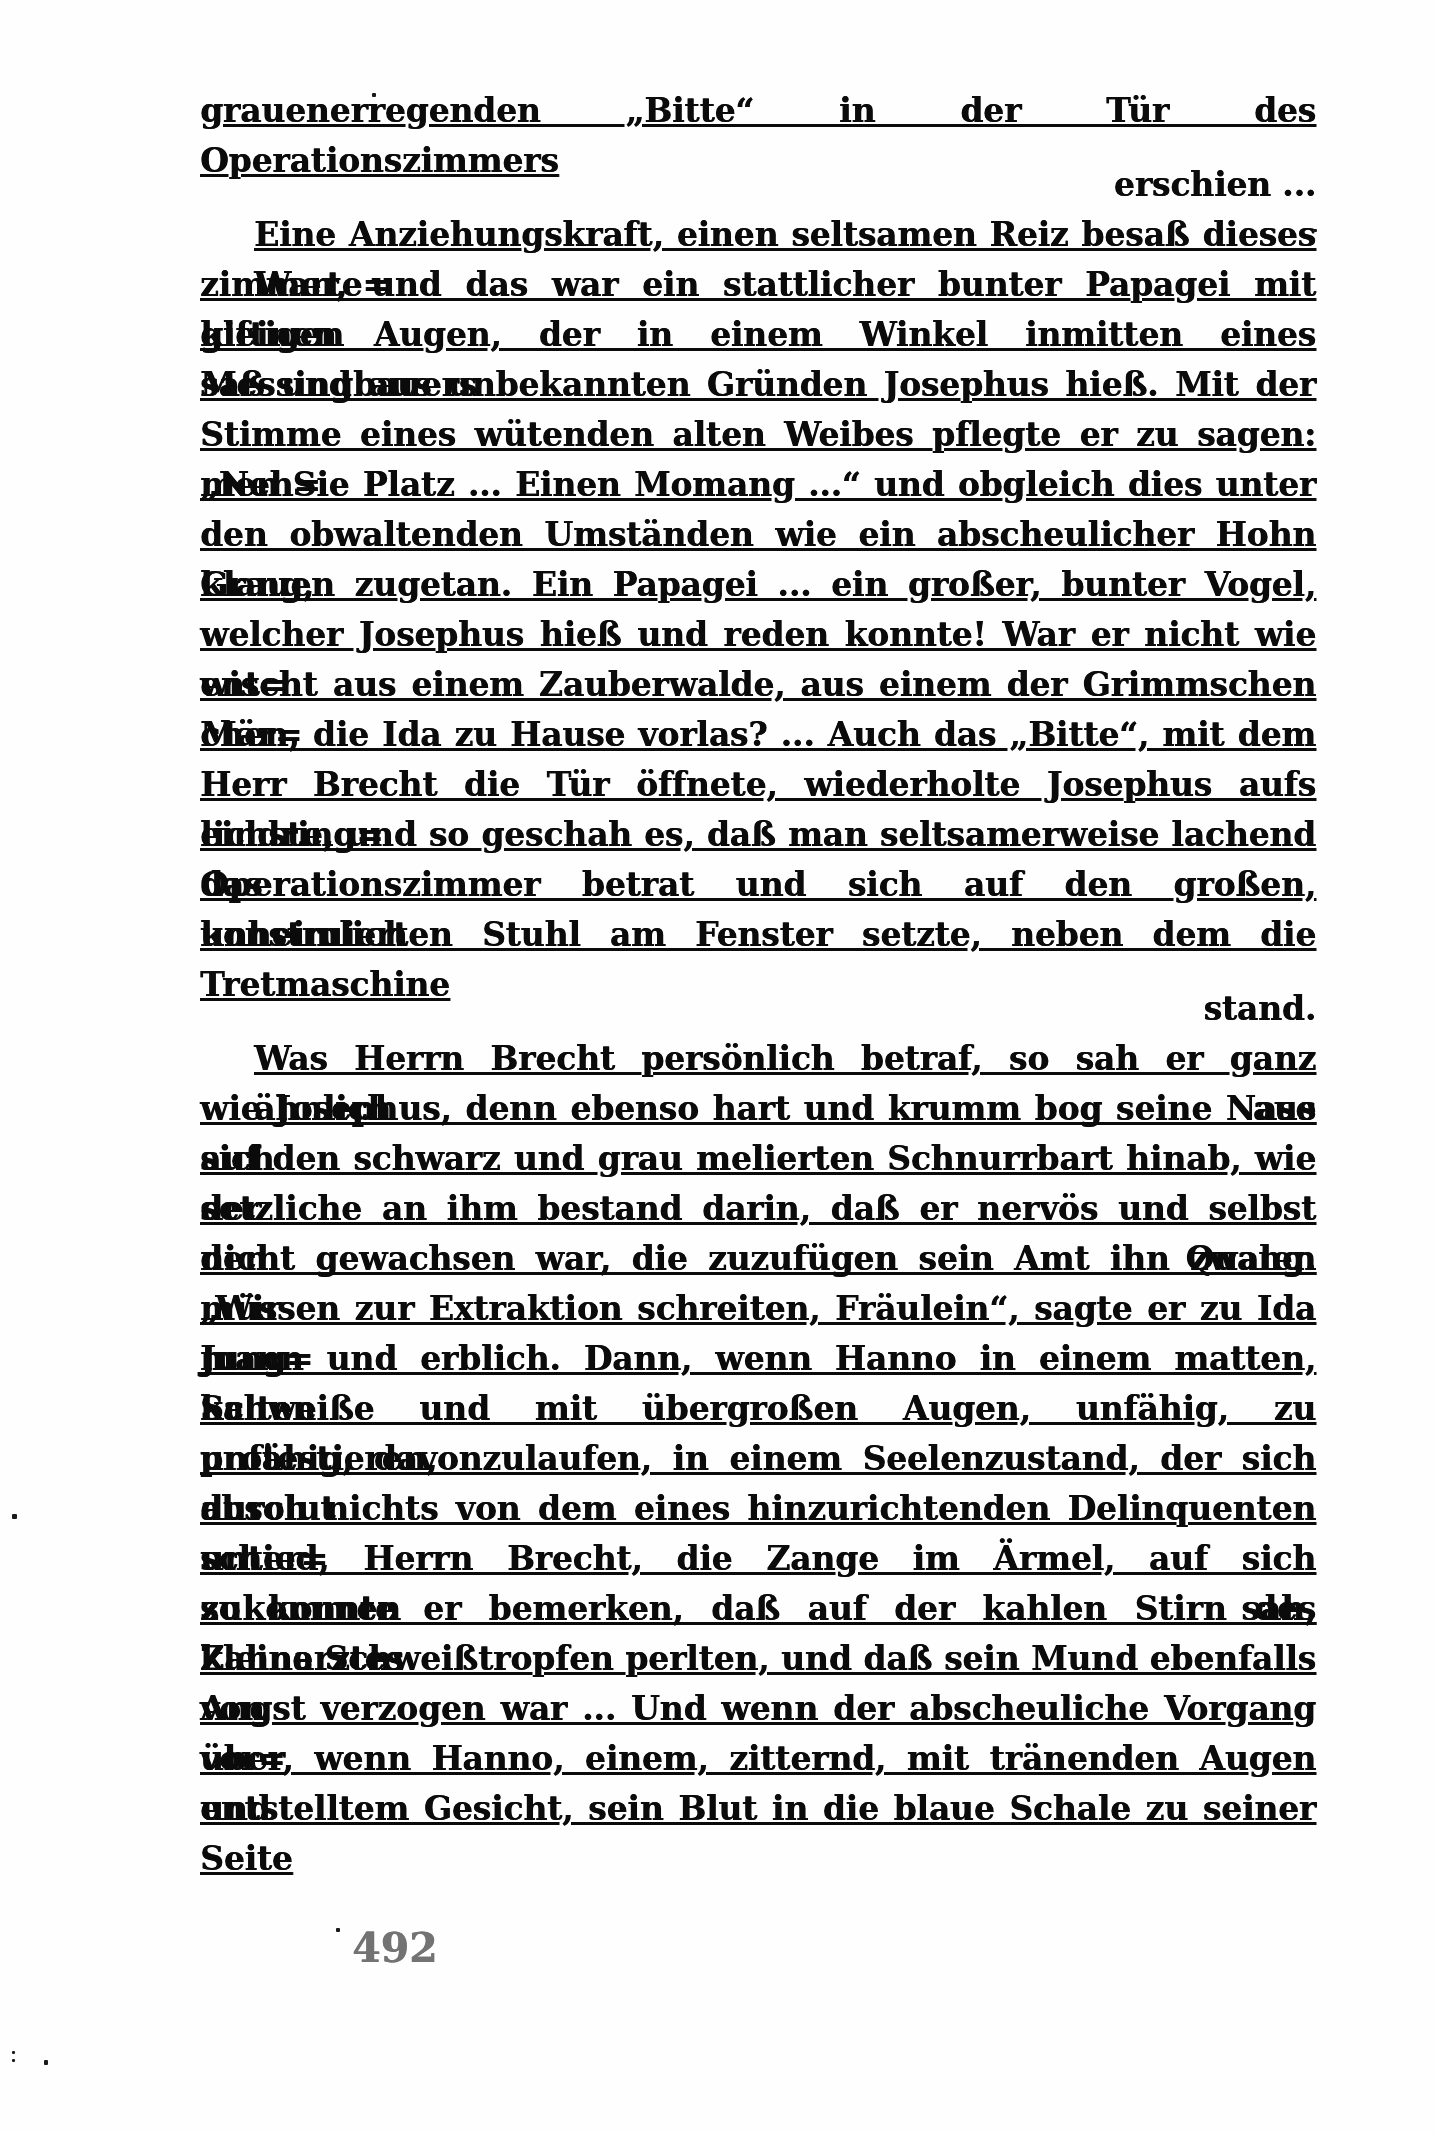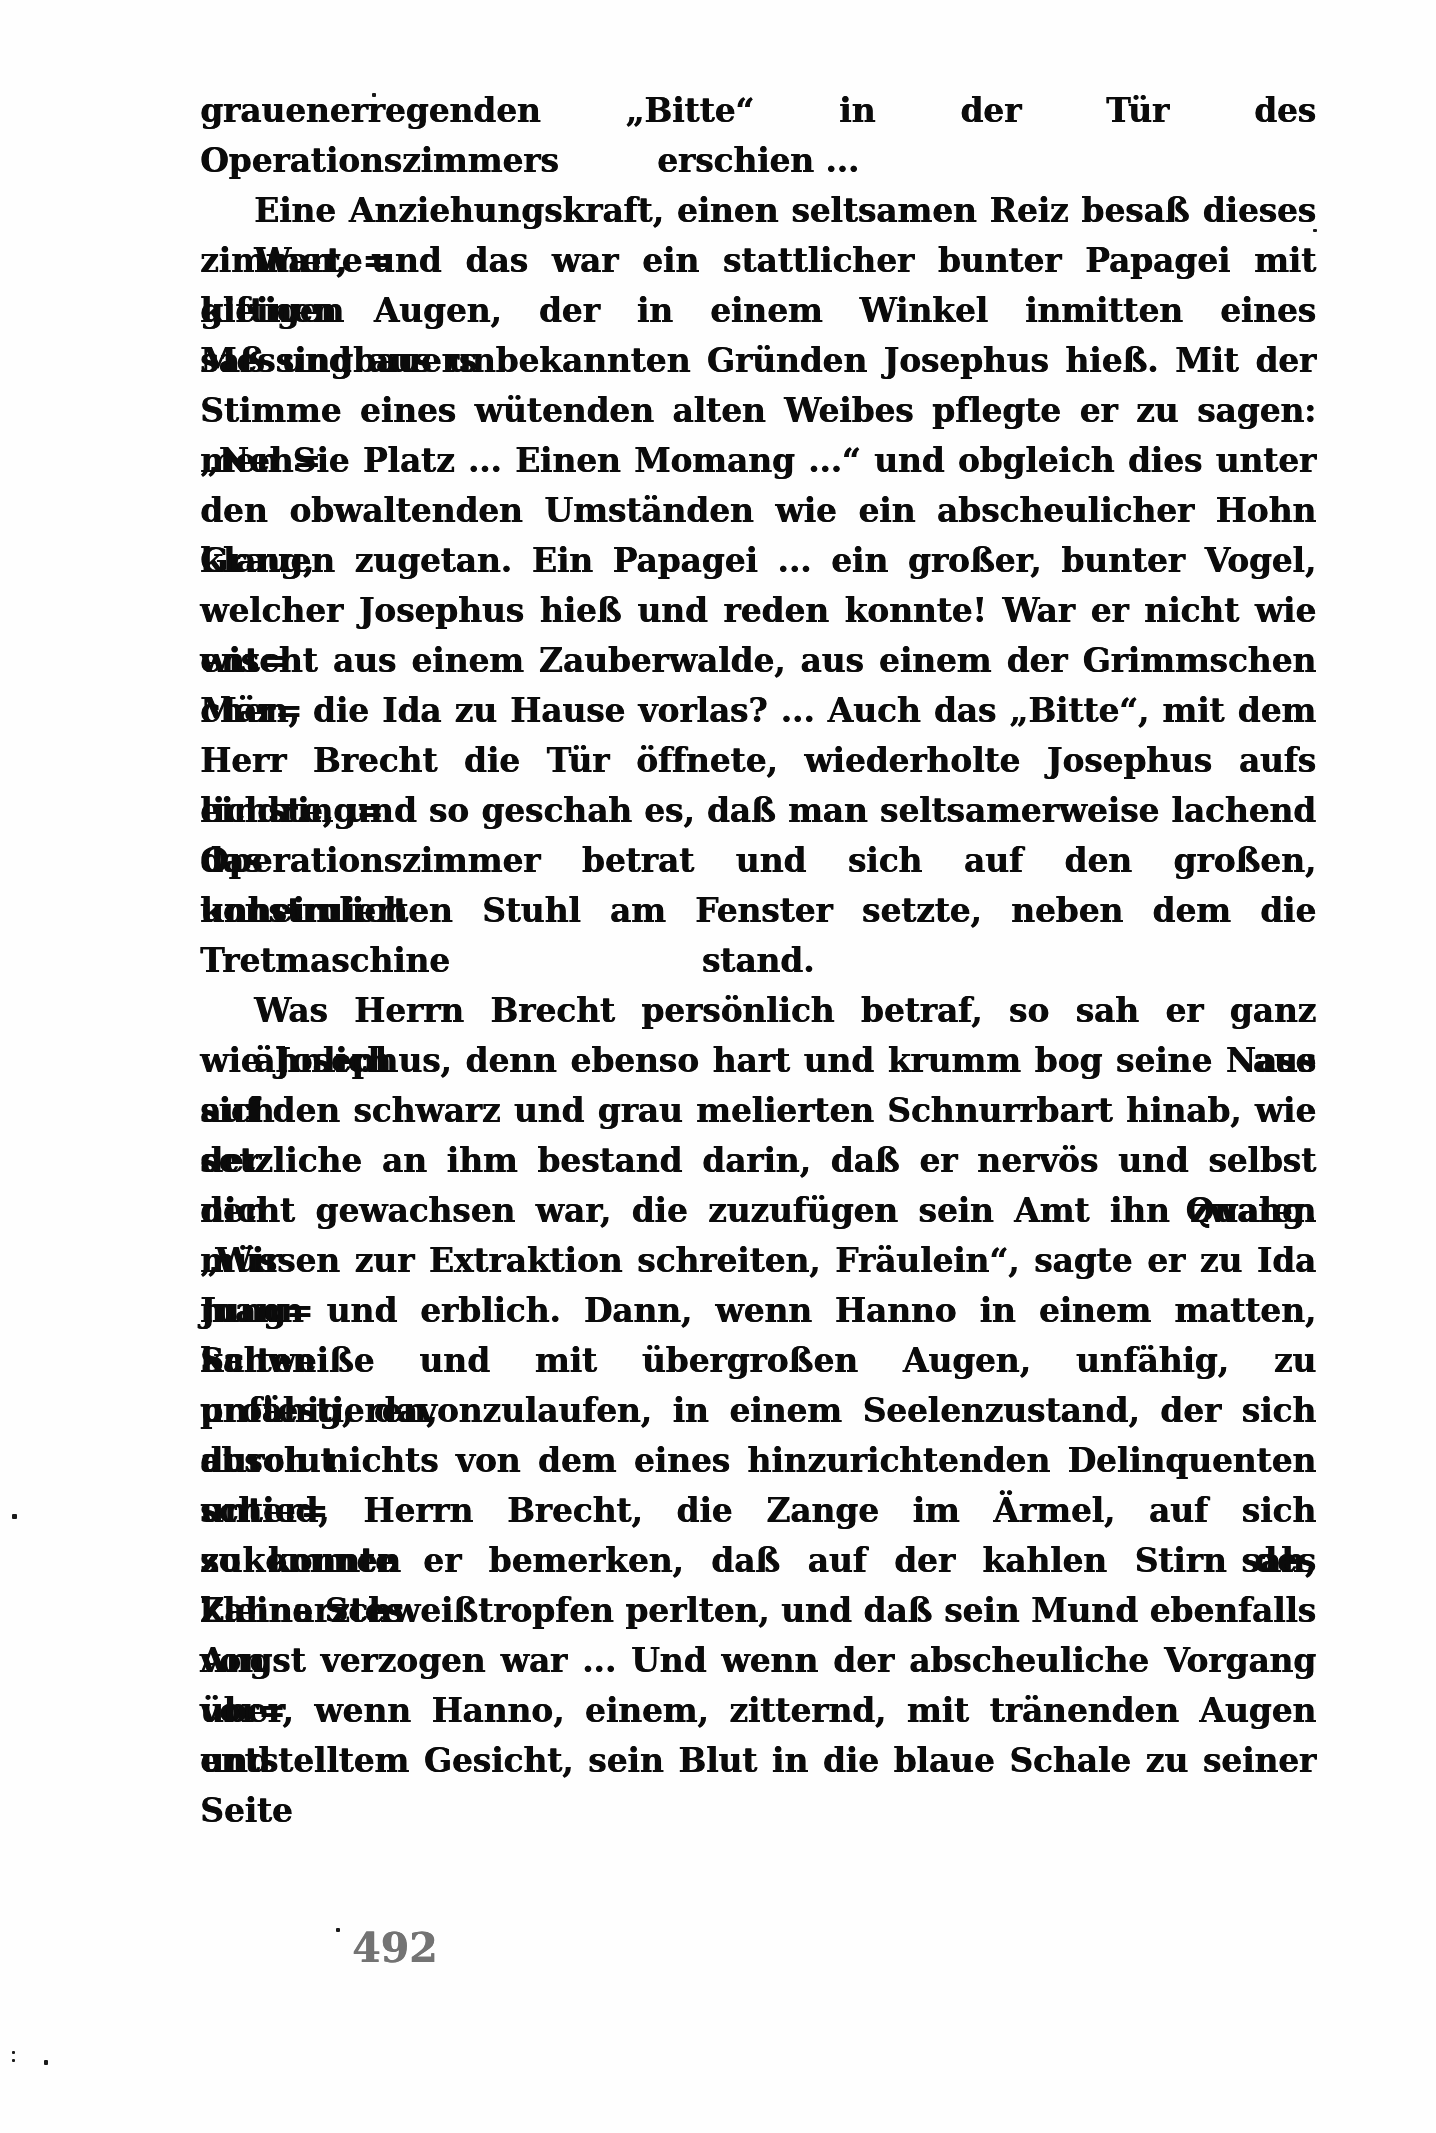--- a/index.html
+++ b/index.html
@@ -27,23 +27,25 @@
     font-weight: 700;
     line-height: 50px;
     height: 50px;
     letter-spacing: -0.2px;
     text-shadow: 0.5px 0 0 currentColor; 
     overflow: visible;
   }
   .line.j {
     text-align: justify;
     text-align-last: justify;
+    text-decoration: underline;
   }
   .line.nj {
-    text-align: center;
+    text-align: right;
+    margin-top: 24px;
   }
   .line.ind {
     padding-left: 54px;
   }
   .page-number {
     position: absolute;
     left: 312px;
     top: 1924px;
     font-size: 41px;
     font-weight: 700;

